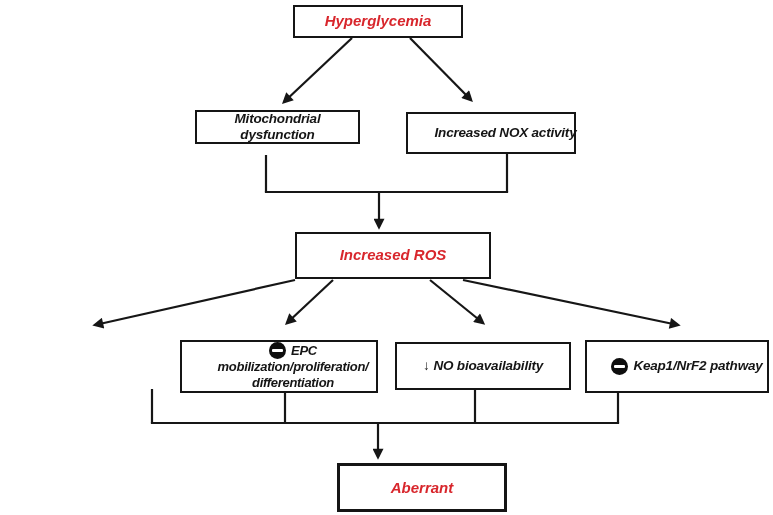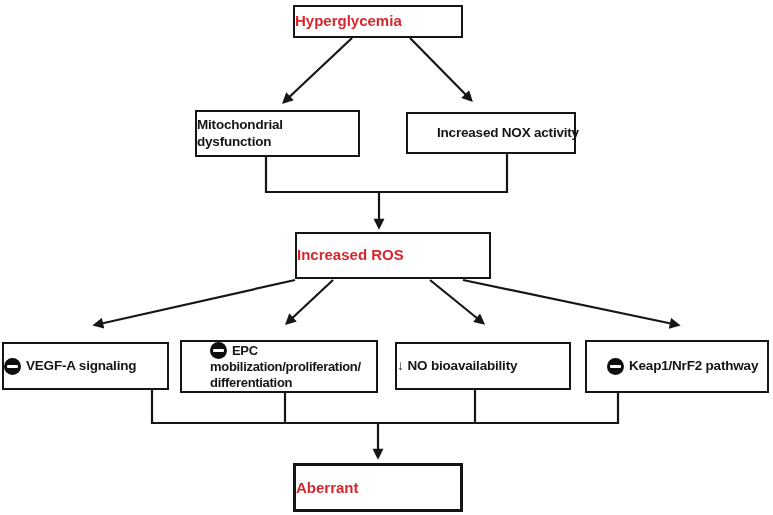--- a/index.html
+++ b/index.html
@@ -11,33 +11,34 @@
     overflow:hidden;
   }
   svg.connectors{position:absolute;left:0;top:0;width:773px;height:515px;}
   .node{
     position:absolute;
     box-sizing:border-box;
     background:#ffffff;
     border:2px solid #151515;
     display:flex;
     flex-direction:column;
-    align-items:flex-start;
+    align-items:center;
     justify-content:center;
     text-align:center;
     font-weight:bold;
     color:#151515;
     line-height:1.22;
+    font-style:italic;
   }
   .node .row{display:flex;align-items:center;justify-content:center;white-space:nowrap;}
   .node.red{color:#d8262c;}
   .f15{font-size:15px;}
   .f13{font-size:13.5px;letter-spacing:-0.2px;}
   .f12{font-size:13px;letter-spacing:-0.3px;padding-left:28px;}
-  .thick{border-width:3px;}
+  .thick{border-width:3px;margin-left:44px;}
   .inhibit-icon{
     width:17px;height:17px;min-width:17px;
     border-radius:50%;
     background:#0e0e0e;
     display:inline-block;
     position:relative;
     margin-right:5px;
   }
   .inhibit-icon::after{
     content:"";
@@ -80,39 +81,33 @@
       <line x1="618" y1="391" x2="618" y2="423"></line>
       <line x1="150.9" y1="423" x2="619.1" y2="423"></line>
       <line x1="378" y1="423" x2="378" y2="457" marker-end="url(#ah)"></line>
     </g>
   </svg>
 
   <div class="node red f15" style="left:293px;top:5px;width:170px;height:33px;border-width:2.5px;">
     <span class="row">Hyperglycemia</span>
   </div>
 
-  <div class="node f13" style="left:195px;top:110px;width:165px;height:47px;">
+  <div class="node f13" style="left:195px;top:110px;width:165px;height:34px;">
     <span class="row">Mitochondrial</span>
     <span class="row">dysfunction</span>
   </div>
 
   <div class="node f13" style="left:406px;top:112px;width:170px;height:42px;padding-left:29px;">
     <span class="row">Increased NOX activity</span>
   </div>
 
   <div class="node red f15" style="left:295px;top:232px;width:196px;height:47px;">
     <span class="row">Increased ROS</span>
   </div>
 
-  <div class="node f13" style="left:2px;top:342px;width:167px;height:48px;">
-    <span class="row">
-      <span class="inhibit-icon"></span>
-      <span>VEGF-A signaling</span>
-    </span>
-  </div>
 
   <div class="node f12" style="left:180px;top:340px;width:198px;height:53px;">
     <span class="row">
       <span class="inhibit-icon"></span>
       <span>EPC</span>
     </span>
     <span class="row">mobilization/proliferation/</span>
     <span class="row">differentiation</span>
   </div>
 

